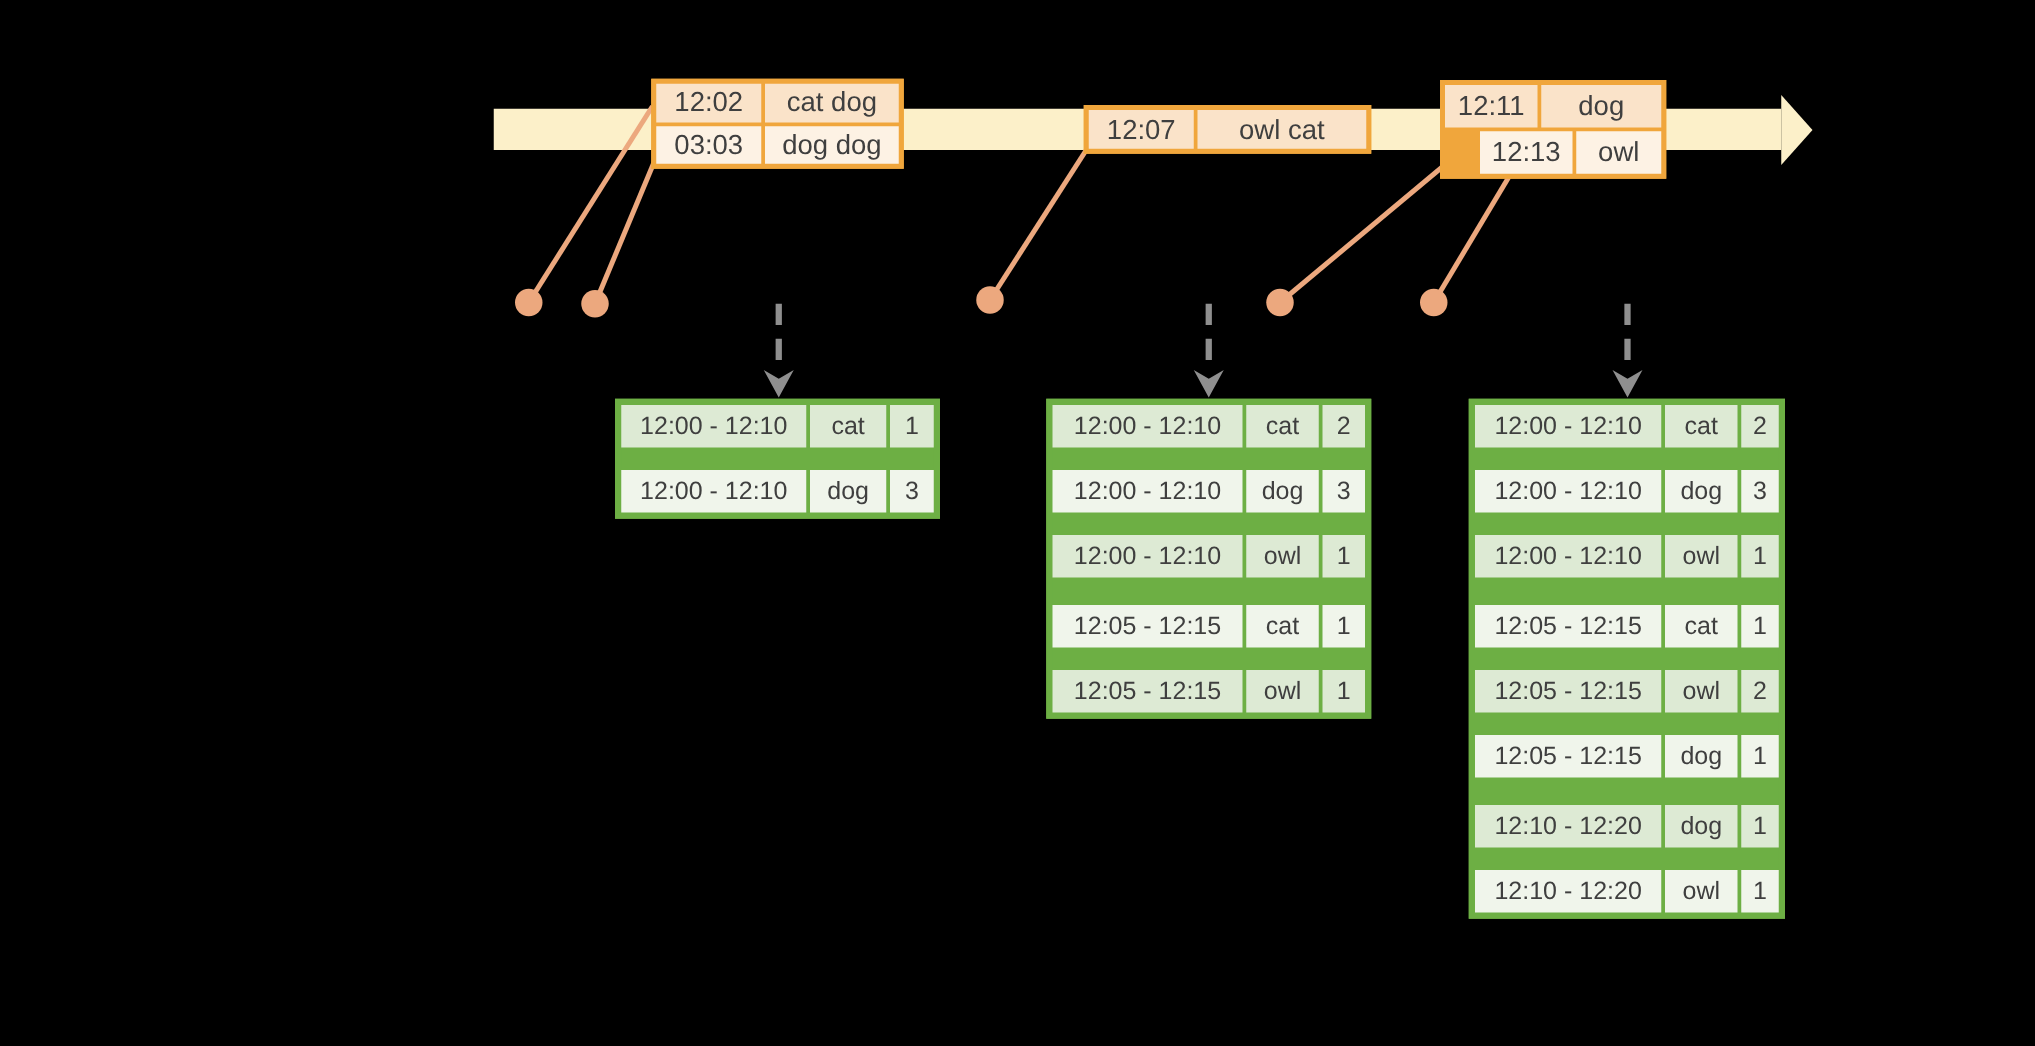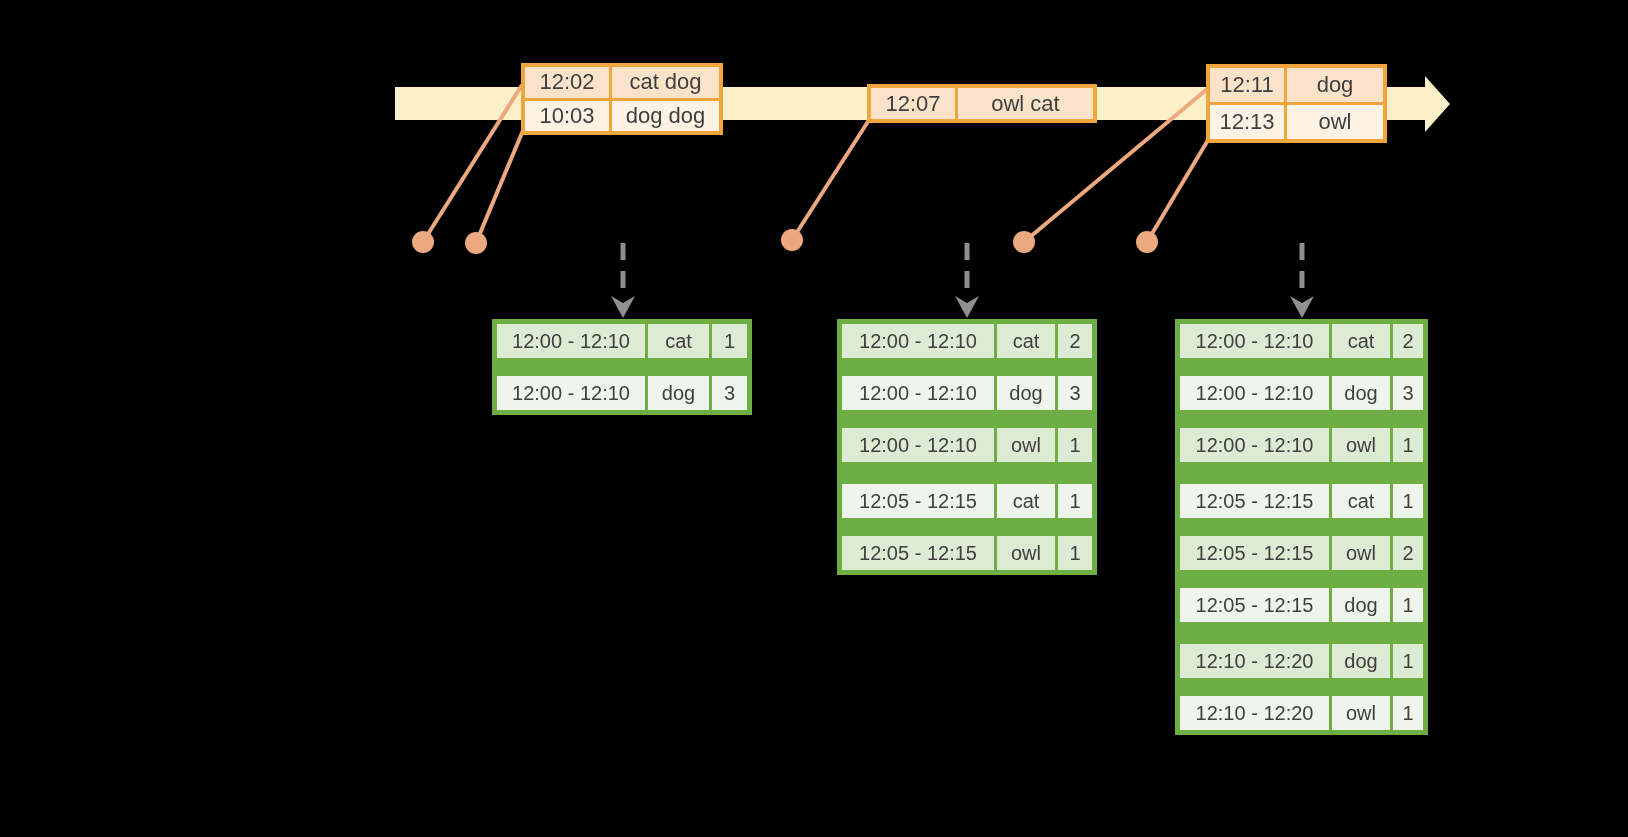--- a/index.html
+++ b/index.html
@@ -85,36 +85,36 @@
       <polygon points="1290,296 1302,303 1314,296 1302,318"></polygon>
     </g>
   </svg>
 
   <div class="event-box" style="left:521px;top:63px;width:202px;height:72px;">
       <div class="event-row dark" style="grid-template-columns: 84px 1fr;">
         <div class="cell">12:02</div>
         <div class="cell">cat dog</div>
       </div>
       <div class="event-row light" style="grid-template-columns: 84px 1fr;">
-        <div class="cell">10:03</div>
+        <div class="cell">03:03</div>
         <div class="cell">dog dog</div>
       </div>
     </div>
   <div class="event-box" style="left:867px;top:84px;width:230px;height:39px;">
       <div class="event-row dark" style="grid-template-columns: 84px 1fr;">
         <div class="cell">12:07</div>
         <div class="cell">owl cat</div>
       </div>
     </div>
-  <div class="event-box" style="left:1206px;top:64px;width:181px;height:79px;">
+  <div class="event-box" style="left:1152px;top:64px;width:181px;height:79px;">
       <div class="event-row dark" style="grid-template-columns: 74px 1fr;">
         <div class="cell">12:11</div>
         <div class="cell">dog</div>
       </div>
-      <div class="event-row light" style="grid-template-columns: 74px 1fr;">
+      <div class="event-row light" style="grid-template-columns: 74px 1fr; margin-left: 28px;">
         <div class="cell">12:13</div>
         <div class="cell">owl</div>
       </div>
     </div>
 
   <div class="result-table" style="left:492px;top:319px;width:260px;">
       <div class="result-row dark" style="grid-template-columns: 148px 61px 1fr;">
         <div class="cell">12:00 - 12:10</div>
         <div class="cell">cat</div>
         <div class="cell">1</div>

